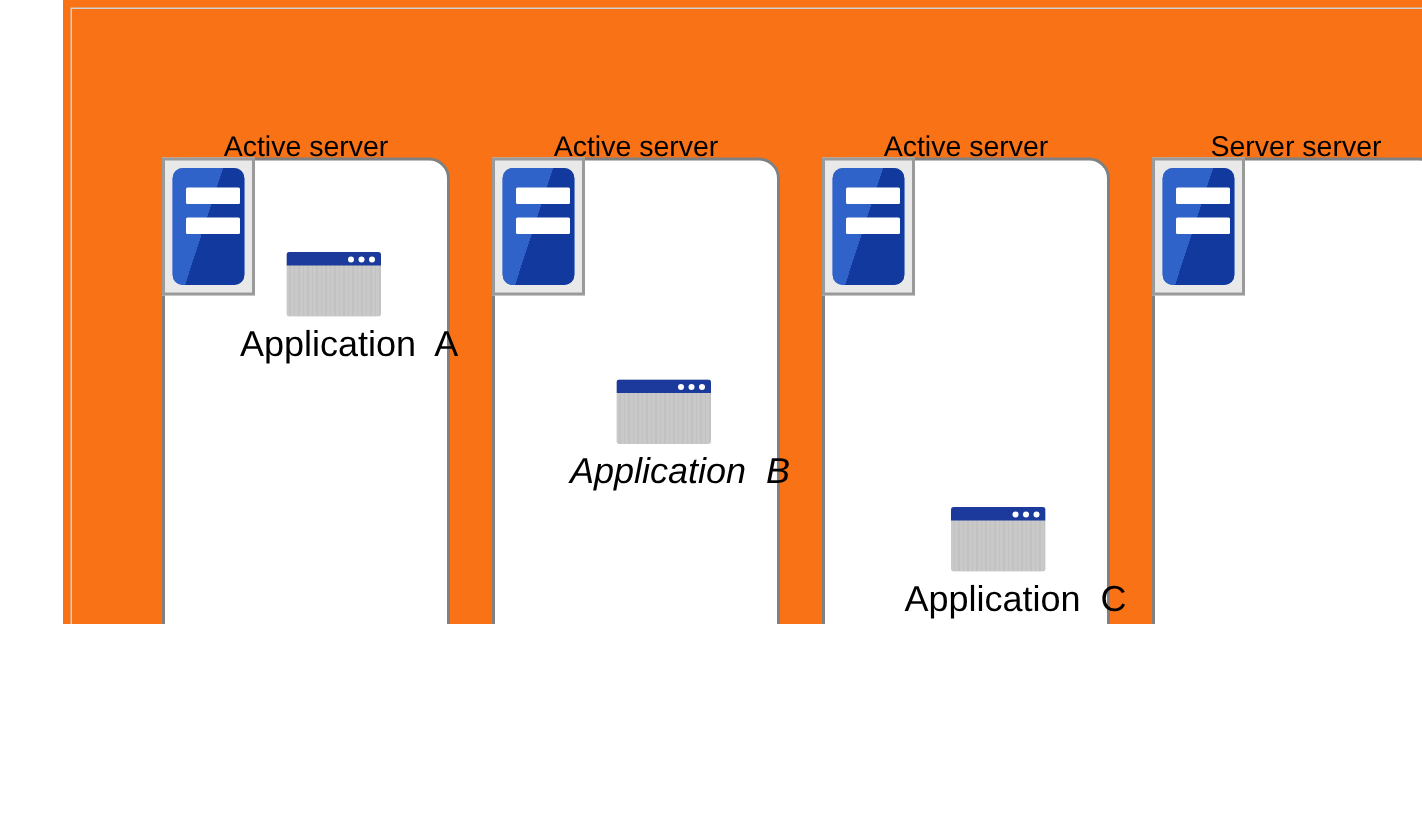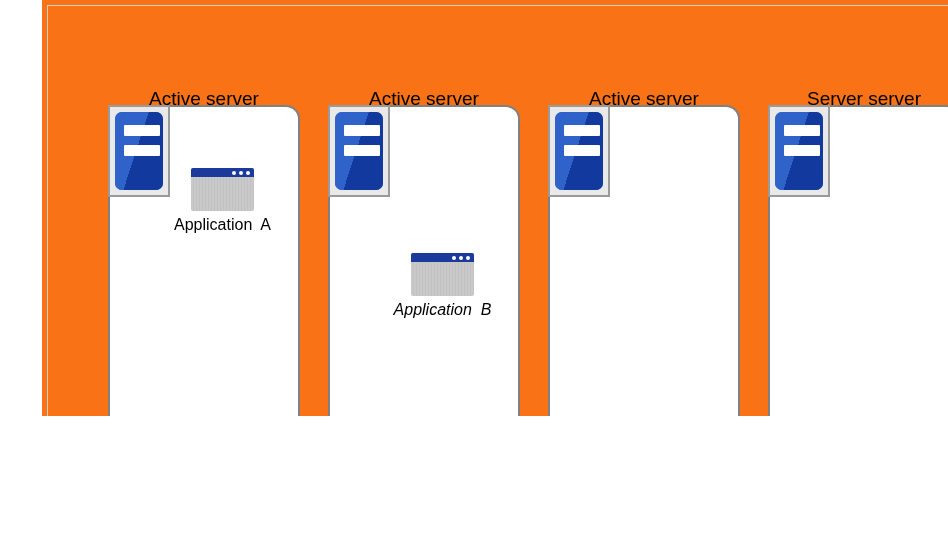--- a/index.html
+++ b/index.html
@@ -117,21 +117,21 @@
     height: 4px;
     border-radius: 50%;
     background: #ffffff;
   }
   .app-window .dot.d1 { right: 18px; }
   .app-window .dot.d2 { right: 11px; }
   .app-window .dot.d3 { right: 4px; }
 
   .app-label {
     margin-top: 5px;
-    font-size: 16px;
+    font-size: 24px;
     color: #000000;
     white-space: pre;
   }
 
   
   .drop-line {
     position: absolute;
     width: 3px;
     background: #808080;
   }
@@ -205,20 +205,30 @@
     </div>
   </div>
   <div class="server-box" style="left:506px; top:105px; width:192px; height:336px;"></div>
   <div class="server-icon" style="left:506px; top:105px;">
     <div class="chassis">
       <div class="shade"></div>
       <div class="bar b1"></div>
       <div class="bar b2"></div>
     </div>
   </div>
+  <div class="app" style="left:561px; top:338px; width:125px;">
+    <div class="app-window">
+      <div class="titlebar">
+        <span class="dot d1"></span>
+        <span class="dot d2"></span>
+        <span class="dot d3"></span>
+      </div>
+    </div>
+    <div class="app-label">Application  C</div>
+  </div>
 
   <div class="server-col" style="left:726px; width:192px;">
     <div class="server-title">
       <span class="role">Server server</span>
       <span class="name">Server 4</span>
     </div>
   </div>
   <div class="server-box" style="left:726px; top:105px; width:192px; height:336px;"></div>
   <div class="server-icon" style="left:726px; top:105px;">
     <div class="chassis">

